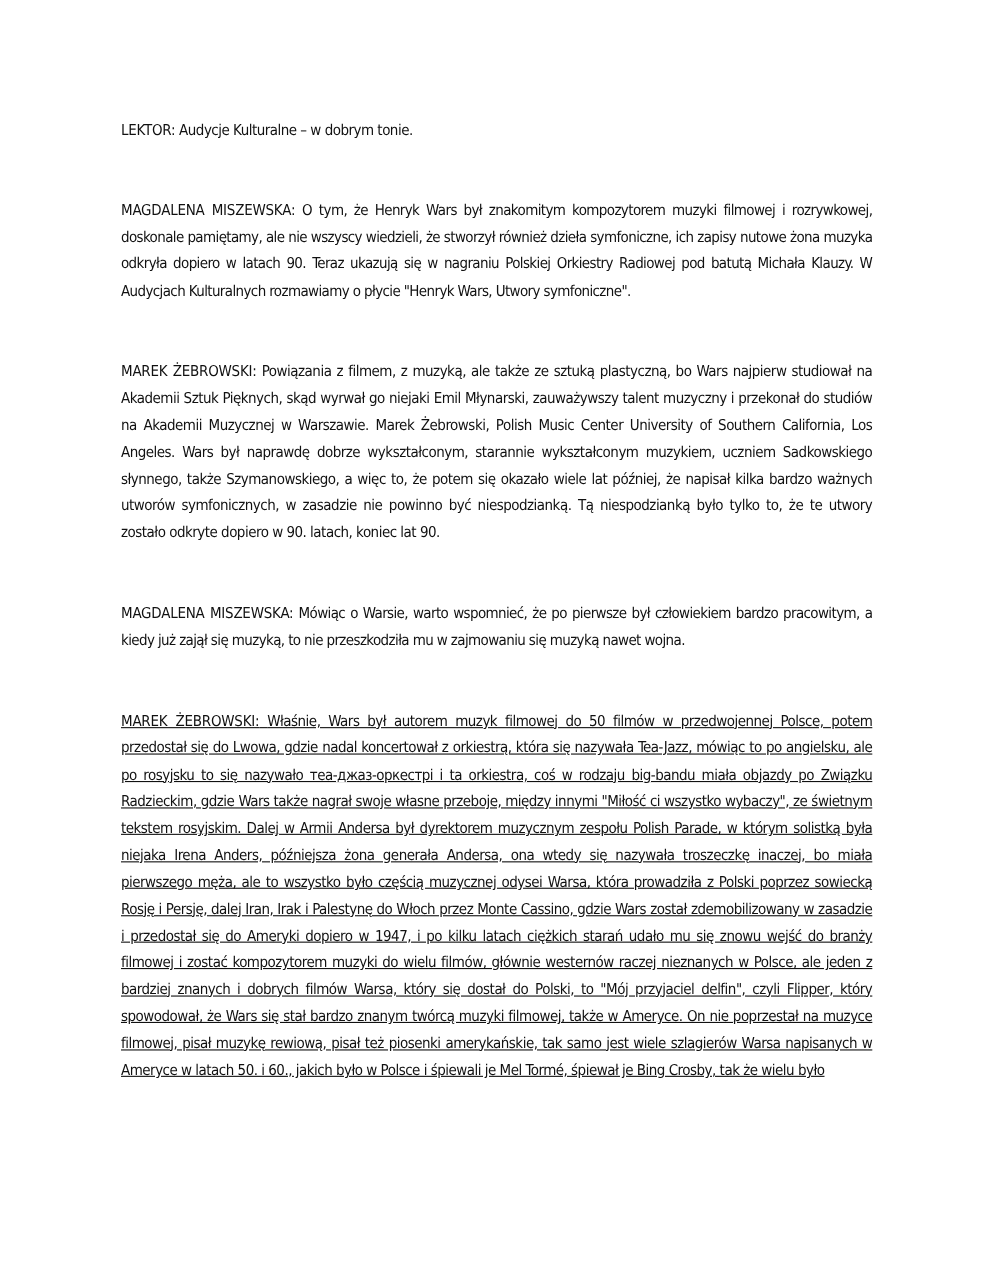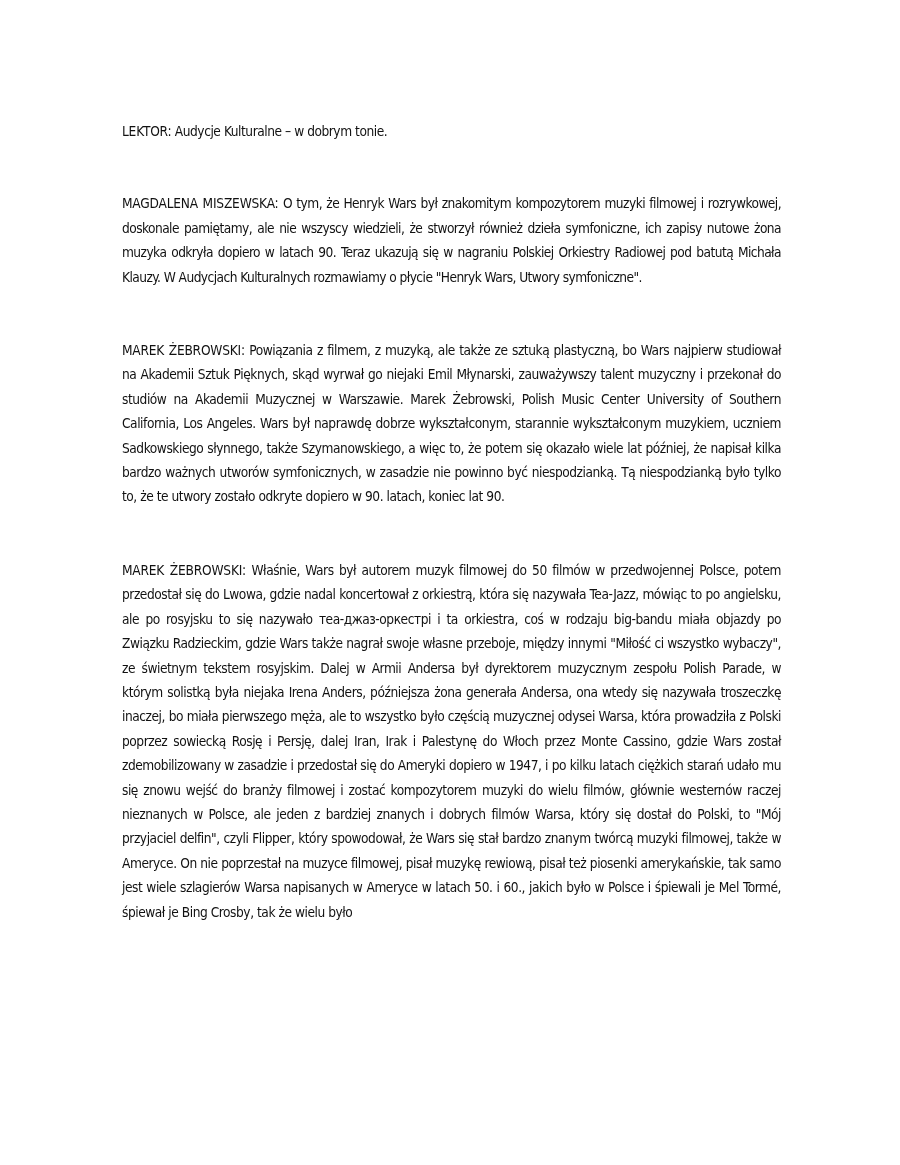--- a/index.html
+++ b/index.html
@@ -11,37 +11,37 @@
     font-family: "DejaVu Sans", sans-serif;
     color: #111111;
   }
   .page {
     position: absolute;
     left: 106px;
     top: 103px;
     width: 691px;
   }
   .para {
-    margin: 16px;
+    margin: 4px;
     font-size: 13.6px;
     line-height: 24.4px;
     text-align: justify;
     letter-spacing: -0.45px;
     word-spacing: 0px;
     font-stretch: condensed;
   }
   .para .speaker {
     font-weight: normal;
     letter-spacing: -0.2px;
   }
   .para .bold { font-weight: normal; letter-spacing: -0.55px; }
   .gap1 { margin-top: 48px; }
   .gap2 { margin-top: 49px; }
   .gap3 { margin-top: 49px; }
-  .gap4 { margin-top: 49px; }
+  .gap4 { margin-top: 49px; text-decoration: underline; }
 </style>
 </head>
 <body>
 
 <div class="page">
 
   <p class="para">
     <span class="speaker">LEKTOR:</span>
     <span>Audycje Kulturalne – w dobrym tonie.</span>
   </p>
@@ -49,19 +49,23 @@
   <p class="para gap1">
     <span class="speaker">MAGDALENA MISZEWSKA:</span>
     <span class="bold">O tym, że Henryk Wars był znakomitym kompozytorem muzyki filmowej i rozrywkowej, doskonale pamiętamy, ale nie wszyscy wiedzieli, że stworzył również dzieła symfoniczne, ich zapisy nutowe żona muzyka odkryła dopiero w latach 90. Teraz ukazują się w nagraniu Polskiej Orkiestry Radiowej pod batutą Michała Klauzy. W Audycjach Kulturalnych rozmawiamy o płycie "Henryk Wars, Utwory symfoniczne".</span>
   </p>
 
   <p class="para gap2">
     <span class="speaker">MAREK ŻEBROWSKI:</span>
     <span>Powiązania z filmem, z muzyką, ale także ze sztuką plastyczną, bo Wars najpierw studiował na Akademii Sztuk Pięknych, skąd wyrwał go niejaki Emil Młynarski, zauważywszy talent muzyczny i przekonał do studiów na Akademii Muzycznej w Warszawie. Marek Żebrowski, Polish Music Center University of Southern California, Los Angeles. Wars był naprawdę dobrze wykształconym, starannie wykształconym muzykiem, uczniem Sadkowskiego słynnego, także Szymanowskiego, a więc to, że potem się okazało wiele lat później, że napisał kilka bardzo ważnych utworów symfonicznych, w zasadzie nie powinno być niespodzianką. Tą niespodzianką było tylko to, że te utwory zostało odkryte dopiero w 90. latach, koniec lat 90.</span>
   </p>
 
+  <p class="para gap3">
+    <span class="speaker">MAGDALENA MISZEWSKA:</span>
+    <span class="bold">Mówiąc o Warsie, warto wspomnieć, że po pierwsze był człowiekiem bardzo pracowitym, a kiedy już zajął się muzyką, to nie przeszkodziła mu w zajmowaniu się muzyką nawet wojna.</span>
+  </p>
 
   <p class="para gap4">
     <span class="speaker">MAREK ŻEBROWSKI:</span>
     <span>Właśnie, Wars był autorem muzyk filmowej do 50 filmów w przedwojennej Polsce, potem przedostał się do Lwowa, gdzie nadal koncertował z orkiestrą, która się nazywała Tea-Jazz, mówiąc to po angielsku, ale po rosyjsku to się nazywało теа-джаз-оркестрі i ta orkiestra, coś w rodzaju big-bandu miała objazdy po Związku Radzieckim, gdzie Wars także nagrał swoje własne przeboje, między innymi "Miłość ci wszystko wybaczy", ze świetnym tekstem rosyjskim. Dalej w Armii Andersa był dyrektorem muzycznym zespołu Polish Parade, w którym solistką była niejaka Irena Anders, późniejsza żona generała Andersa, ona wtedy się nazywała troszeczkę inaczej, bo miała pierwszego męża, ale to wszystko było częścią muzycznej odysei Warsa, która prowadziła z Polski poprzez sowiecką Rosję i Persję, dalej Iran, Irak i Palestynę do Włoch przez Monte Cassino, gdzie Wars został zdemobilizowany w zasadzie i przedostał się do Ameryki dopiero w 1947, i po kilku latach ciężkich starań udało mu się znowu wejść do branży filmowej i zostać kompozytorem muzyki do wielu filmów, głównie westernów raczej nieznanych w Polsce, ale jeden z bardziej znanych i dobrych filmów Warsa, który się dostał do Polski, to "Mój przyjaciel delfin", czyli Flipper, który spowodował, że Wars się stał bardzo znanym twórcą muzyki filmowej, także w Ameryce. On nie poprzestał na muzyce filmowej, pisał muzykę rewiową, pisał też piosenki amerykańskie, tak samo jest wiele szlagierów Warsa napisanych w Ameryce w latach 50. i 60., jakich było w Polsce i śpiewali je Mel Tormé, śpiewał je Bing Crosby, tak że wielu było</span>
   </p>
 
 </div>
 
 </body></html>

